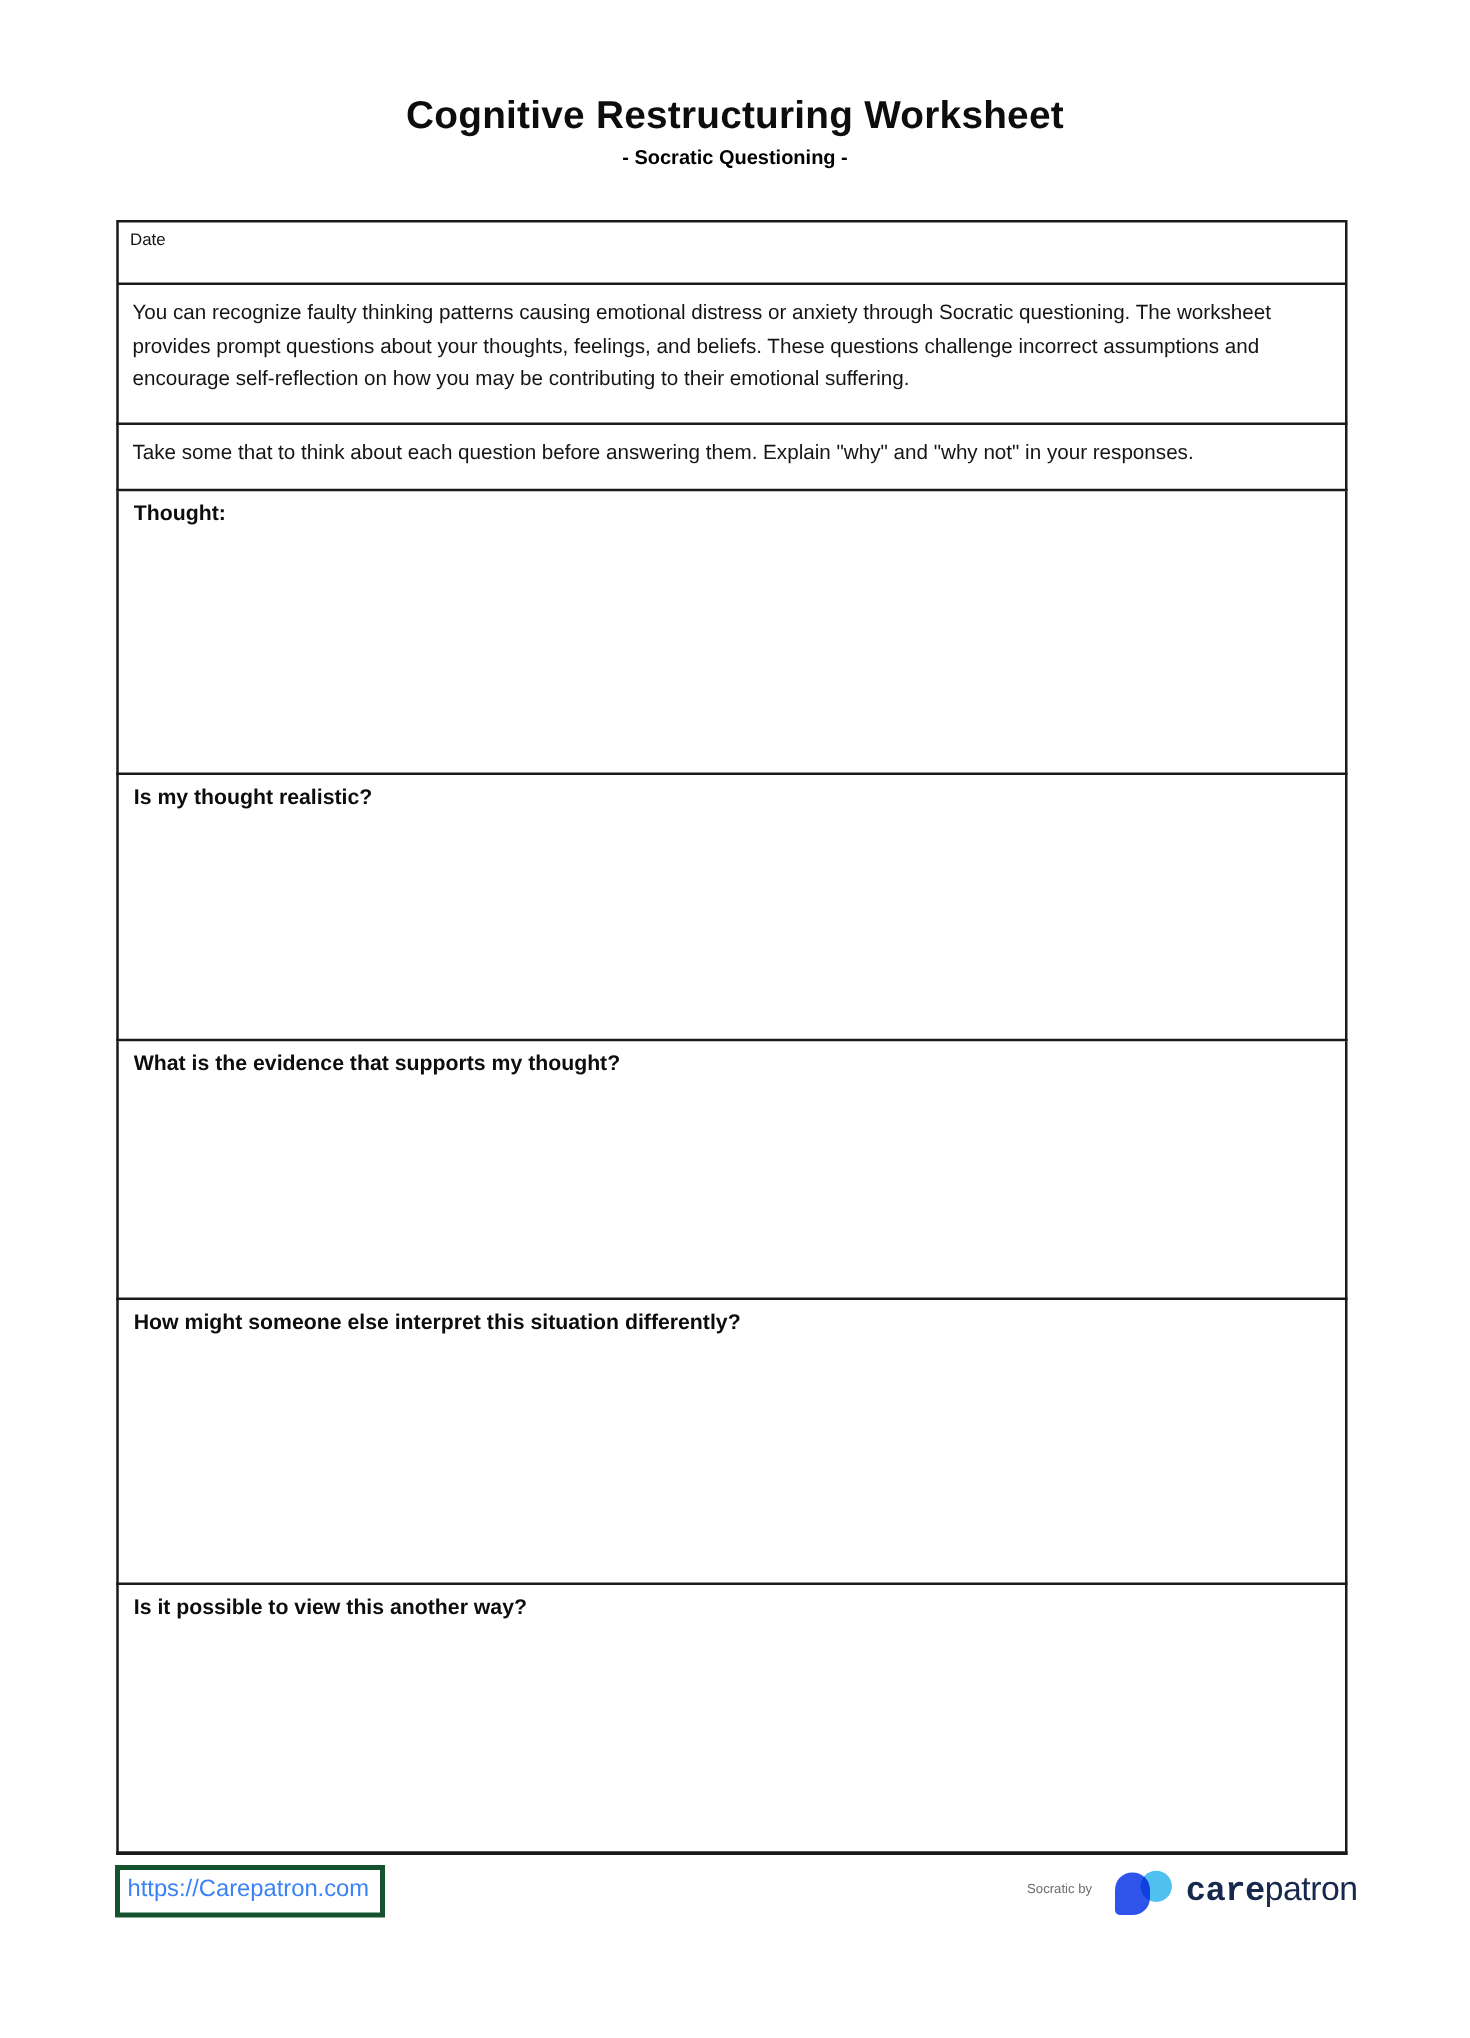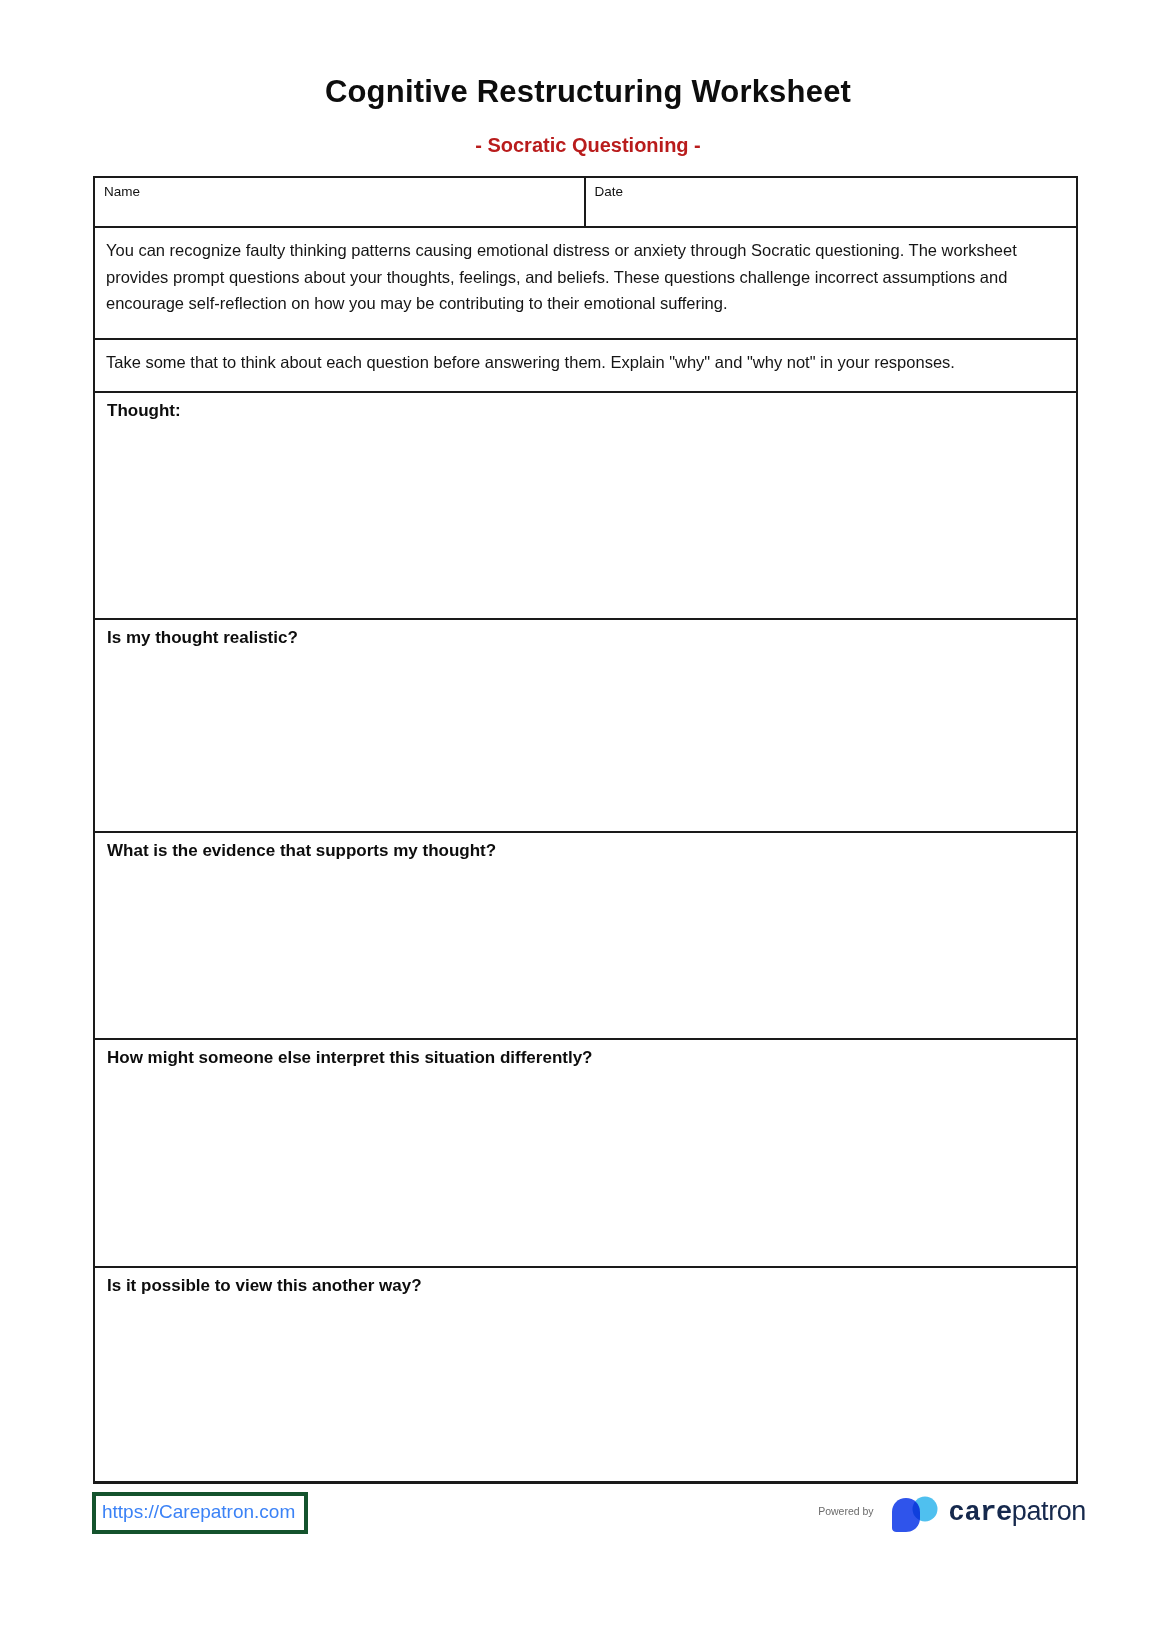--- a/index.html
+++ b/index.html
@@ -14,25 +14,25 @@
   }
   .page-title {
     padding-top: 74px;
     text-align: center;
     font-size: 31px;
     font-weight: bold;
     letter-spacing: 0.2px;
     color: #0d0d0d;
   }
   .page-subtitle {
-    margin-top: 24px;
+    margin-top: 8px;
     text-align: center;
-    font-size: 20px;
+    font-size: 16px;
     font-weight: bold;
-    color: #b91c1c;
+    color: #000000;
   }
   .sheet {
     position: absolute;
     left: 93px;
     top: 176px;
     width: 985px;
   }
   .sheet > div { border: 2px solid #1a1a1a; border-top: none; }
   .sheet > div:first-child { border-top: 2px solid #1a1a1a; }
 
@@ -83,23 +83,20 @@
 <body>
 
 <div class="page">
 
   <div class="page-title">Cognitive Restructuring Worksheet</div>
   <div class="page-subtitle">- Socratic Questioning -</div>
 
   <div class="sheet">
 
     <div class="name-date-row">
-      <div class="cell name-cell">
-        <span>Name</span>
-      </div>
       <div class="cell date-cell">
         <span>Date</span>
       </div>
     </div>
 
     <div class="text-box description">You can recognize faulty thinking patterns causing emotional distress or anxiety through Socratic questioning. The worksheet provides prompt questions about your thoughts, feelings, and beliefs. These questions challenge incorrect assumptions and encourage self-reflection on how you may be contributing to their emotional suffering.</div>
 
     <div class="text-box instructions">Take some that to think about each question before answering them. Explain "why" and "why not" in your responses.</div>
 
     <div class="section s-0">
@@ -122,21 +119,21 @@
       <div class="section-label">Is it possible to view this another way?</div>
     </div>
 
   </div>
 
   <div class="footer">
     <div class="link-box">
       <span>https://Carepatron.com</span>
     </div>
     <div class="brand">
-      <span class="powered">Powered by</span>
+      <span class="powered">Socratic by</span>
       <span class="logo-mark">
         <svg width="50" height="42" viewBox="0 0 50 42" xmlns="http://www.w3.org/2000/svg">
           <path d="M16 4 C8 4 2 10 2 18 L2 34 C2 36.5 4 38 6.5 38 L16 38 C24 38 30 32 30 24 L30 18 C30 10 24 4 16 4 Z" fill="#2F54EB"></path>
           <circle cx="35" cy="15" r="12.5" fill="#4FC0EF" style="mix-blend-mode:multiply"></circle>
         </svg>
       </span>
       <span class="brand-text"><b>care</b><span>patron</span></span>
     </div>
   </div>
 

